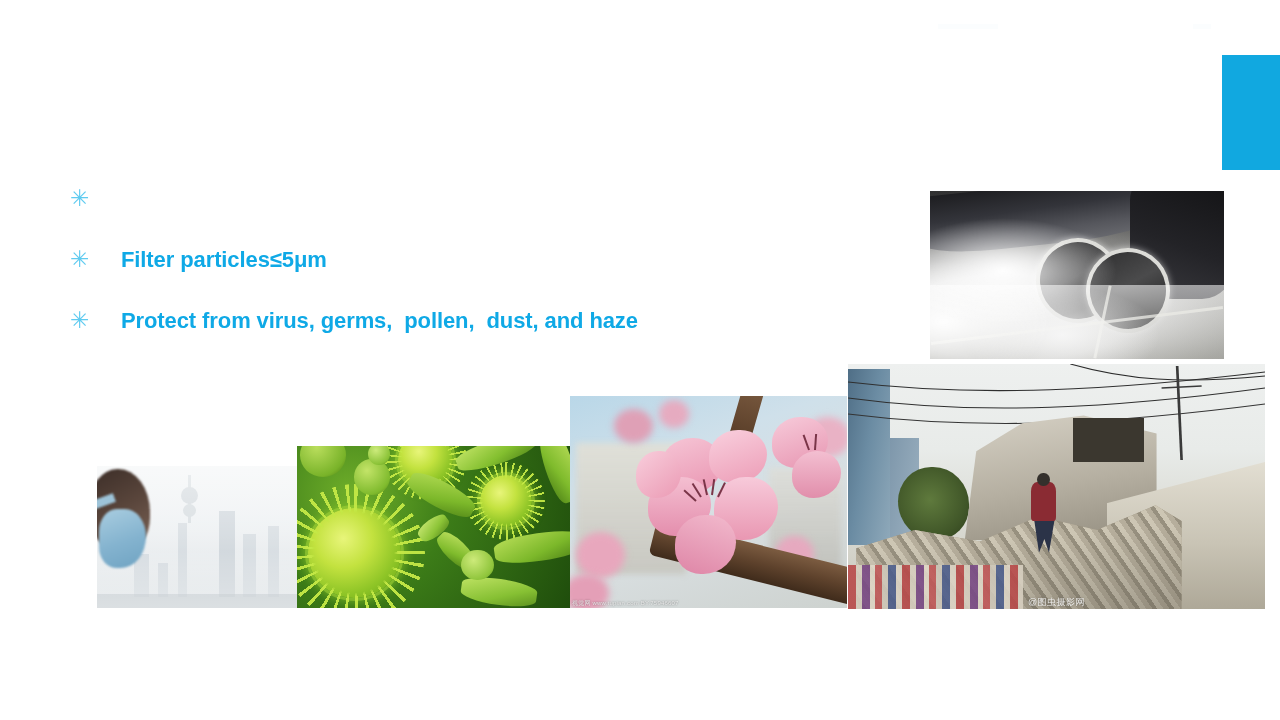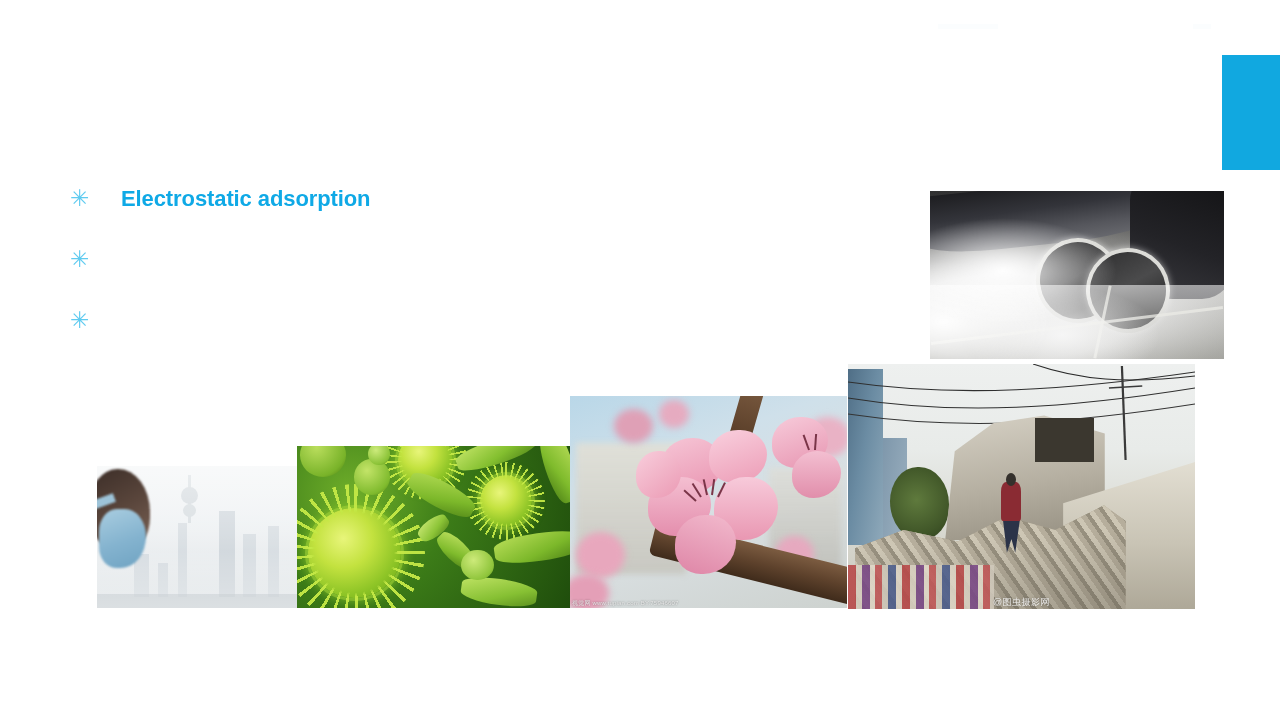--- a/index.html
+++ b/index.html
@@ -303,21 +303,21 @@
     filter: blur(3.5px);
   }
   .stamen {
     position: absolute;
     width: 2px; height: 16px;
     background: #7a3548;
     transform-origin: bottom center;
   }
 
   
-  #pic-rubble { left: 848px; top: 364px; width: 347px; height: 245px; }
+  #pic-rubble { left: 848px; top: 364px; width: 417px; height: 245px; }
   .rubble-bg {
     background: linear-gradient(180deg, #eef0ef 0%, #e8ebe9 35%, #dcddd6 60%, #c8c6ba 100%);
   }
   .rub-tower {
     position: absolute;
     left: 0; top: 2%;
     width: 10%; height: 72%;
     background: linear-gradient(100deg, #4f6e86 0%, #6b8ca3 45%, #8fa9ba 100%);
   }
   .rub-tower2 {
@@ -433,29 +433,30 @@
   <div class="ghost-mark ghost-a"></div>
   <div class="ghost-mark ghost-b"></div>
 
   <div class="accent-bar"></div>
 
 
   <div class="bullets">
 
     <div class="bullet-row">
       <span class="bullet-mark">✳</span>
-      <span class="bullet-text">Electrostatic adsorption</span>
     </div>
 
     <div class="bullet-row">
       <span class="bullet-mark">✳</span>
+      <span class="bullet-text">Filter particles≤5μm</span>
     </div>
 
     <div class="bullet-row">
       <span class="bullet-mark">✳</span>
+      <span class="bullet-text">Protect from virus, germs,  pollen,  dust, and haze</span>
     </div>
 
   </div>
 
   <div class="pic" id="pic-exhaust">
     <div class="art exhaust-bg">
       <div class="exhaust-bumper"></div>
       <div class="exhaust-body"></div>
       <div class="pipe pipe-1"></div>
       <div class="pipe pipe-2"></div>

